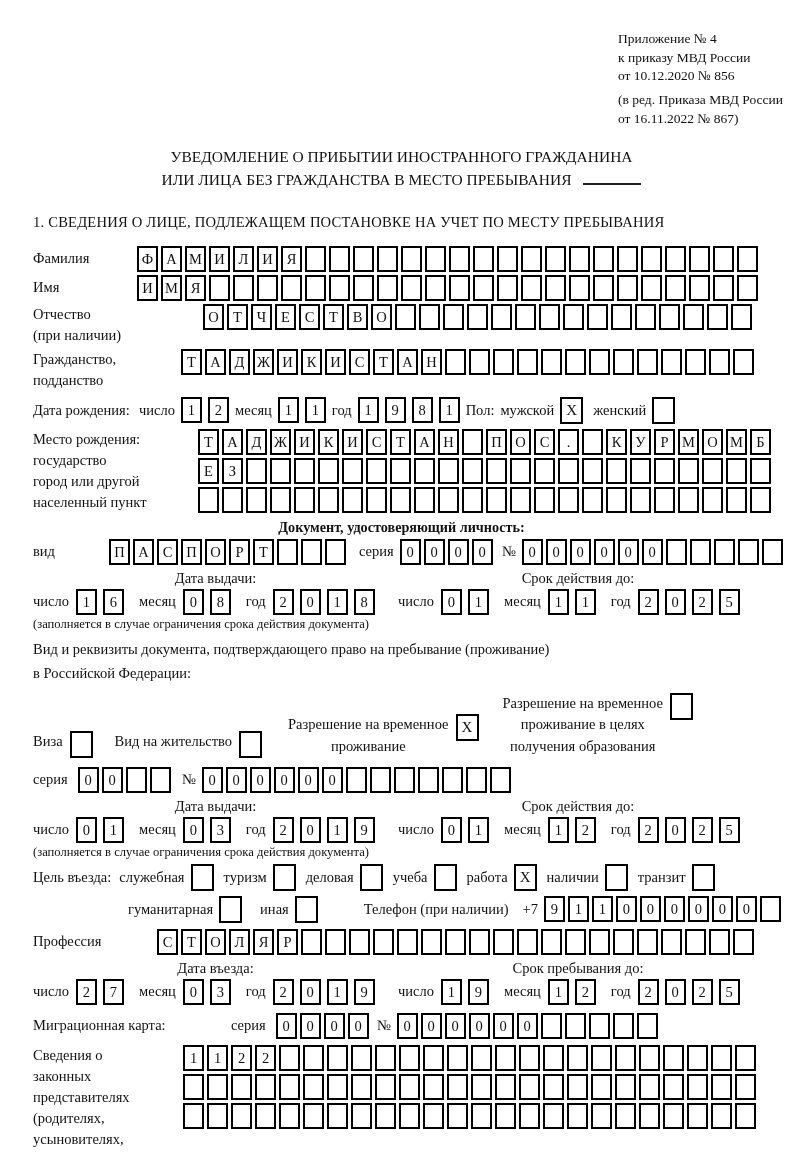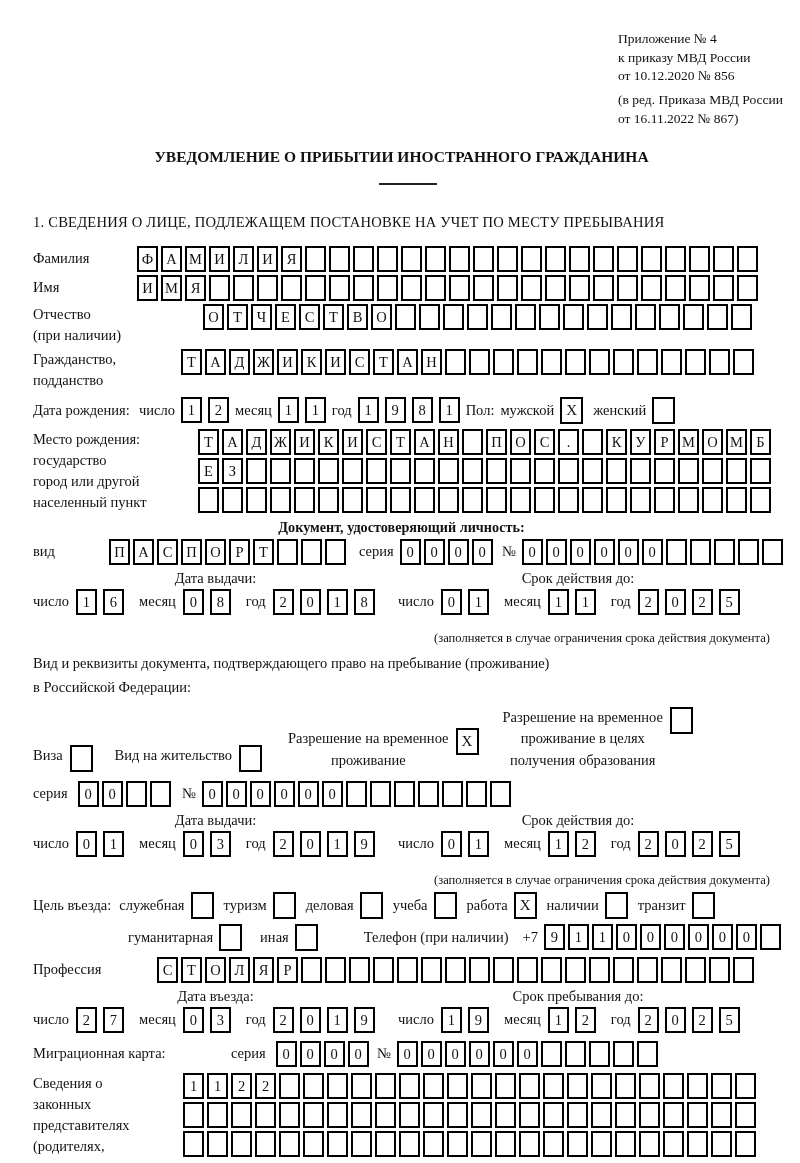--- a/index.html
+++ b/index.html
@@ -11,21 +11,21 @@
     font-size:14.5px;
   }
   .page{padding:30px 30px 0 33px;width:800px}
 
   
   .top-header{margin-left:585px;width:195px;font-size:13.5px;line-height:1.38}
   .top-header .rev1{margin-top:5px}
   .forma{text-align:right;font-weight:bold;font-size:15px;margin-top:15px;letter-spacing:.3px}
 
   
-  .title{text-align:center;font-weight:bold;font-size:15.5px;line-height:1.5;margin-top:17px}
+  .title{text-align:center;font-weight:normal;font-size:15.5px;line-height:1.5;margin-top:17px}
   .blank-line{display:inline-block;width:58px;border-bottom:2px solid #222;height:14px;margin-left:12px}
 
   .sec-heading{font-weight:normal;font-size:14.6px;margin-top:22px;margin-bottom:15px;letter-spacing:.2px}
 
   
   .cellrow{display:inline-flex;flex-wrap:nowrap;flex:0 0 auto}
   .cell{
     display:inline-block;flex:0 0 auto;
     width:21px;height:26px;border:2px solid #000;margin-right:3px;
     text-align:center;line-height:22px;font-size:14.5px;background:#fff;
@@ -46,21 +46,21 @@
 
   
   .dates{display:flex;margin-top:5px}
   .datecol{flex:0 0 auto}
   .datecol.left{width:365px}
   .datecol.right{width:360px}
   .date-heading{text-align:center;margin-bottom:2px}
   .daterow{display:flex;align-items:center;white-space:nowrap}
   .daterow .lbl-inline{margin-right:7px}
   .daterow .cellrow{margin-right:9px}
-  .note{font-size:12.6px;text-align:right;margin-top:16px;margin-bottom:4px}
+  .note{font-size:12.6px;margin-top:2px;margin-bottom:4px}
 
   
   .intro{line-height:1.65;margin-top:6px}
   .opts{display:flex;align-items:flex-end;margin-top:7px;margin-bottom:9px}
   .opt{display:flex;align-items:flex-start;flex:0 0 auto}
   .opt .opt-label{margin-right:7px;line-height:1.4}
   .opt .multi{text-align:center;line-height:1.5}
   .opt1{margin-right:22px}
   .opt2{margin-right:26px}
   .opt3{margin-right:24px}
@@ -85,21 +85,21 @@
     <div>Приложение № 4</div>
     <div>к приказу МВД России</div>
     <div>от 10.12.2020 № 856</div>
     <div class="rev1">(в ред. Приказа МВД России</div>
     <div>от 16.11.2022 № 867)</div>
   </div>
 
 
   <div class="title">
     <div>УВЕДОМЛЕНИЕ О ПРИБЫТИИ ИНОСТРАННОГО ГРАЖДАНИНА</div>
-    <div><span class="blank-line"></span></div>
+    <div><span>ИЛИ ЛИЦА БЕЗ ГРАЖДАНСТВА В МЕСТО ПРЕБЫВАНИЯ</span><span class="blank-line"></span></div>
   </div>
 
   <div class="sec-heading">1. СВЕДЕНИЯ О ЛИЦЕ, ПОДЛЕЖАЩЕМ ПОСТАНОВКЕ НА УЧЕТ ПО МЕСТУ ПРЕБЫВАНИЯ</div>
 
   <div class="row">
     <div class="lbl w104">Фамилия</div>
     <div class="cellrow">
         <span class="cell">Ф</span>
         <span class="cell">А</span>
         <span class="cell">М</span>

